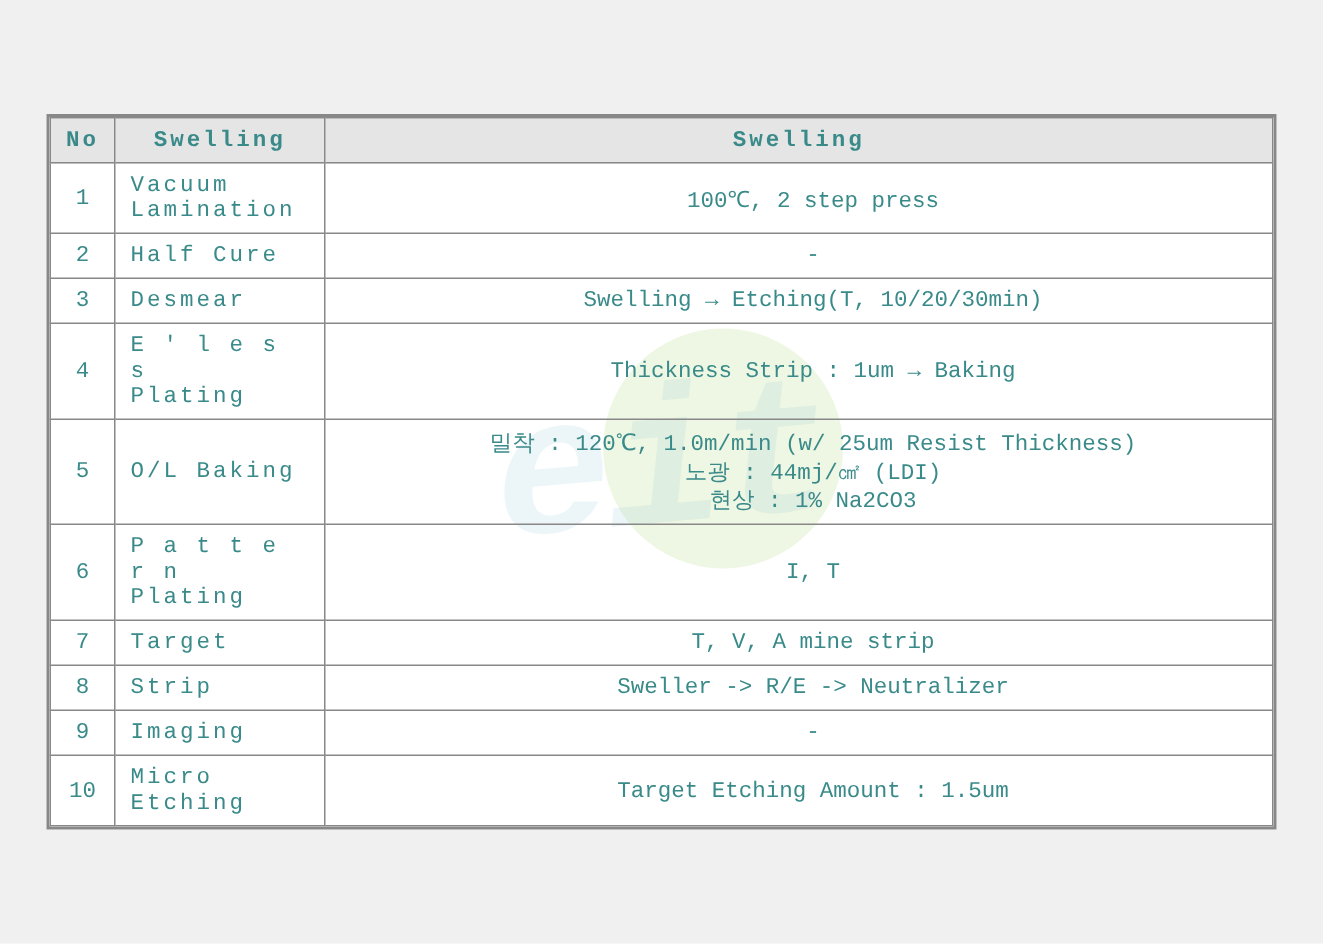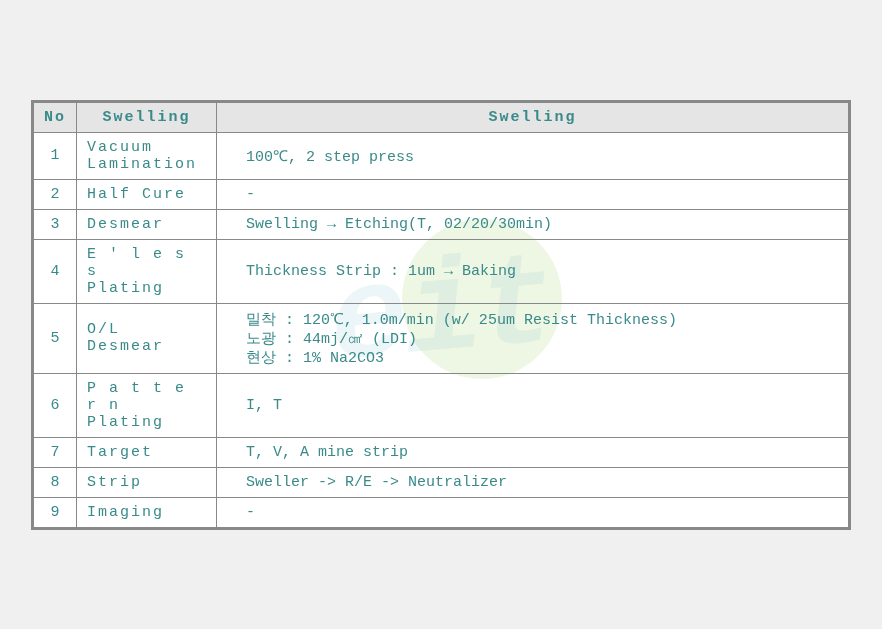--- a/index.html
+++ b/index.html
@@ -84,21 +84,21 @@
     }
 
     td.process-col {
       width: 140px;
       text-align: left;
       letter-spacing: 2px;
       margin-left: 40px;
     }
 
     td.condition-col {
-      text-align: left;
+      text-align: center;
       padding-left: 29px;
     }
 
     tr td {
       background: transparent;
     }
   </style>
 </head>
 <body>
 
@@ -122,30 +122,30 @@
           <td class="condition-col">100℃, 2 step press</td>
         </tr>
         <tr>
           <td class="no-col">2</td>
           <td class="process-col">Half Cure</td>
           <td class="condition-col">-</td>
         </tr>
         <tr>
           <td class="no-col">3</td>
           <td class="process-col">Desmear</td>
-          <td class="condition-col">Swelling → Etching(T, 02/20/30min)</td>
+          <td class="condition-col">Swelling → Etching(T, 10/20/30min)</td>
         </tr>
         <tr>
           <td class="no-col">4</td>
           <td class="process-col">E ' l e s s<br>Plating</td>
           <td class="condition-col">Thickness Strip : 1um → Baking</td>
         </tr>
         <tr>
           <td class="no-col">5</td>
-          <td class="process-col">O/L Desmear</td>
+          <td class="process-col">O/L Baking</td>
           <td class="condition-col">밀착 : 120℃, 1.0m/min (w/ 25um Resist Thickness)<br>노광 : 44mj/㎠ (LDI)<br>현상 : 1% Na2CO3</td>
         </tr>
         <tr>
           <td class="no-col">6</td>
           <td class="process-col">P a t t e r n<br>Plating</td>
           <td class="condition-col">I, T</td>
         </tr>
         <tr>
           <td class="no-col">7</td>
           <td class="process-col">Target</td>
@@ -154,15 +154,20 @@
         <tr>
           <td class="no-col">8</td>
           <td class="process-col">Strip</td>
           <td class="condition-col">Sweller -&gt; R/E -&gt; Neutralizer</td>
         </tr>
         <tr>
           <td class="no-col">9</td>
           <td class="process-col">Imaging</td>
           <td class="condition-col">-</td>
         </tr>
+        <tr>
+          <td class="no-col">10</td>
+          <td class="process-col">Micro Etching</td>
+          <td class="condition-col">Target Etching Amount : 1.5um</td>
+        </tr>
       </tbody>
   </table>
 </div>
 
 </body></html>

